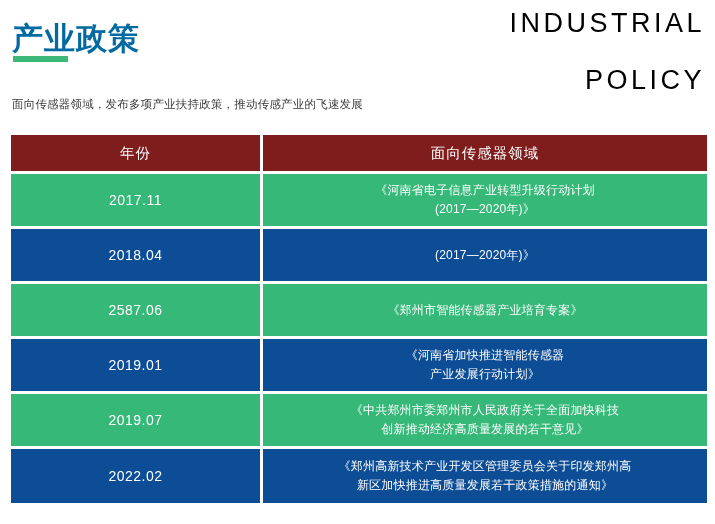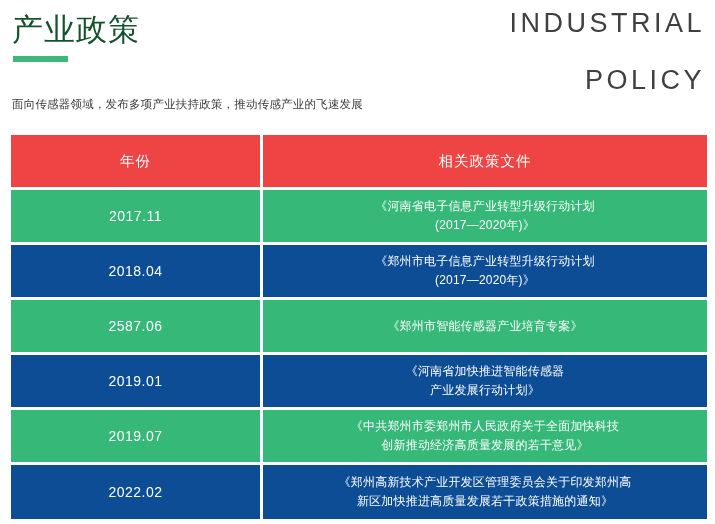--- a/index.html
+++ b/index.html
@@ -18,43 +18,43 @@
 
   
   .header {
     position: relative;
     height: 130px;
   }
 
   .title-zh {
     position: absolute;
     left: 12px;
-    top: 10px;
+    top: 19px;
     font-size: 31px;
-    font-weight: normal;
-    color: #14532d;
+    font-weight: bold;
+    color: #0369a1;
     letter-spacing: 1px;
     line-height: 40px;
   }
 
   .title-rule {
     position: absolute;
     left: 13px;
     top: 56px;
     width: 55px;
     height: 6px;
     background: #3cb878;
   }
 
   .title-en {
     position: absolute;
     right: 10px;
     top: 8px;
     text-align: right;
-    color: #404040;
+    color: #000000;
     font-size: 27px;
     letter-spacing: 3.5px;
     line-height: 30px;
     font-weight: 400;
   }
   .title-en .line2 { display: block; margin-top: 27px; }
 
   .subtitle {
     position: absolute;
     left: 12px;
@@ -102,22 +102,22 @@
     margin-left: 3px;
     font-size: 12px;
     line-height: 19px;
     letter-spacing: 0.2px;
   }
 
   .cell-doc span { display: block; }
 
   
   .header-row .cell {
-    height: 52px;
-    background: #ef4444;
+    height: 36px;
+    background: #7f1d1d;
     font-size: 14.5px;
     letter-spacing: 1px;
   }
 
   
   .trow.green .cell { background: #35b878; }
   .trow.blue  .cell { background: #0d4d96; }
 
   .trow.body .cell { height: 52px; }
   .trow.body.tall .cell { height: 54px; }
@@ -132,38 +132,37 @@
     <span class="line1">INDUSTRIAL</span>
     <span class="line2">POLICY</span>
   </div>
   <div class="subtitle">面向传感器领域，发布多项产业扶持政策，推动传感产业的飞速发展</div>
 </div>
 
 <div class="policy-table">
 
   <div class="trow header-row">
     <div class="cell cell-year">年份</div>
-    <div class="cell cell-doc">相关政策文件</div>
+    <div class="cell cell-doc">面向传感器领域</div>
   </div>
 
   <div class="trow body green">
     <div class="cell cell-year">2017.11</div>
     <div class="cell cell-doc">
       <div>
         <span>《河南省电子信息产业转型升级行动计划</span>
         <span>(2017—2020年)》</span>
       </div>
     </div>
   </div>
 
   <div class="trow body blue">
     <div class="cell cell-year">2018.04</div>
     <div class="cell cell-doc">
       <div>
-        <span>《郑州市电子信息产业转型升级行动计划</span>
         <span>(2017—2020年)》</span>
       </div>
     </div>
   </div>
 
   <div class="trow body green">
     <div class="cell cell-year">2587.06</div>
     <div class="cell cell-doc">
       <div>
         <span>《郑州市智能传感器产业培育专案》</span>

